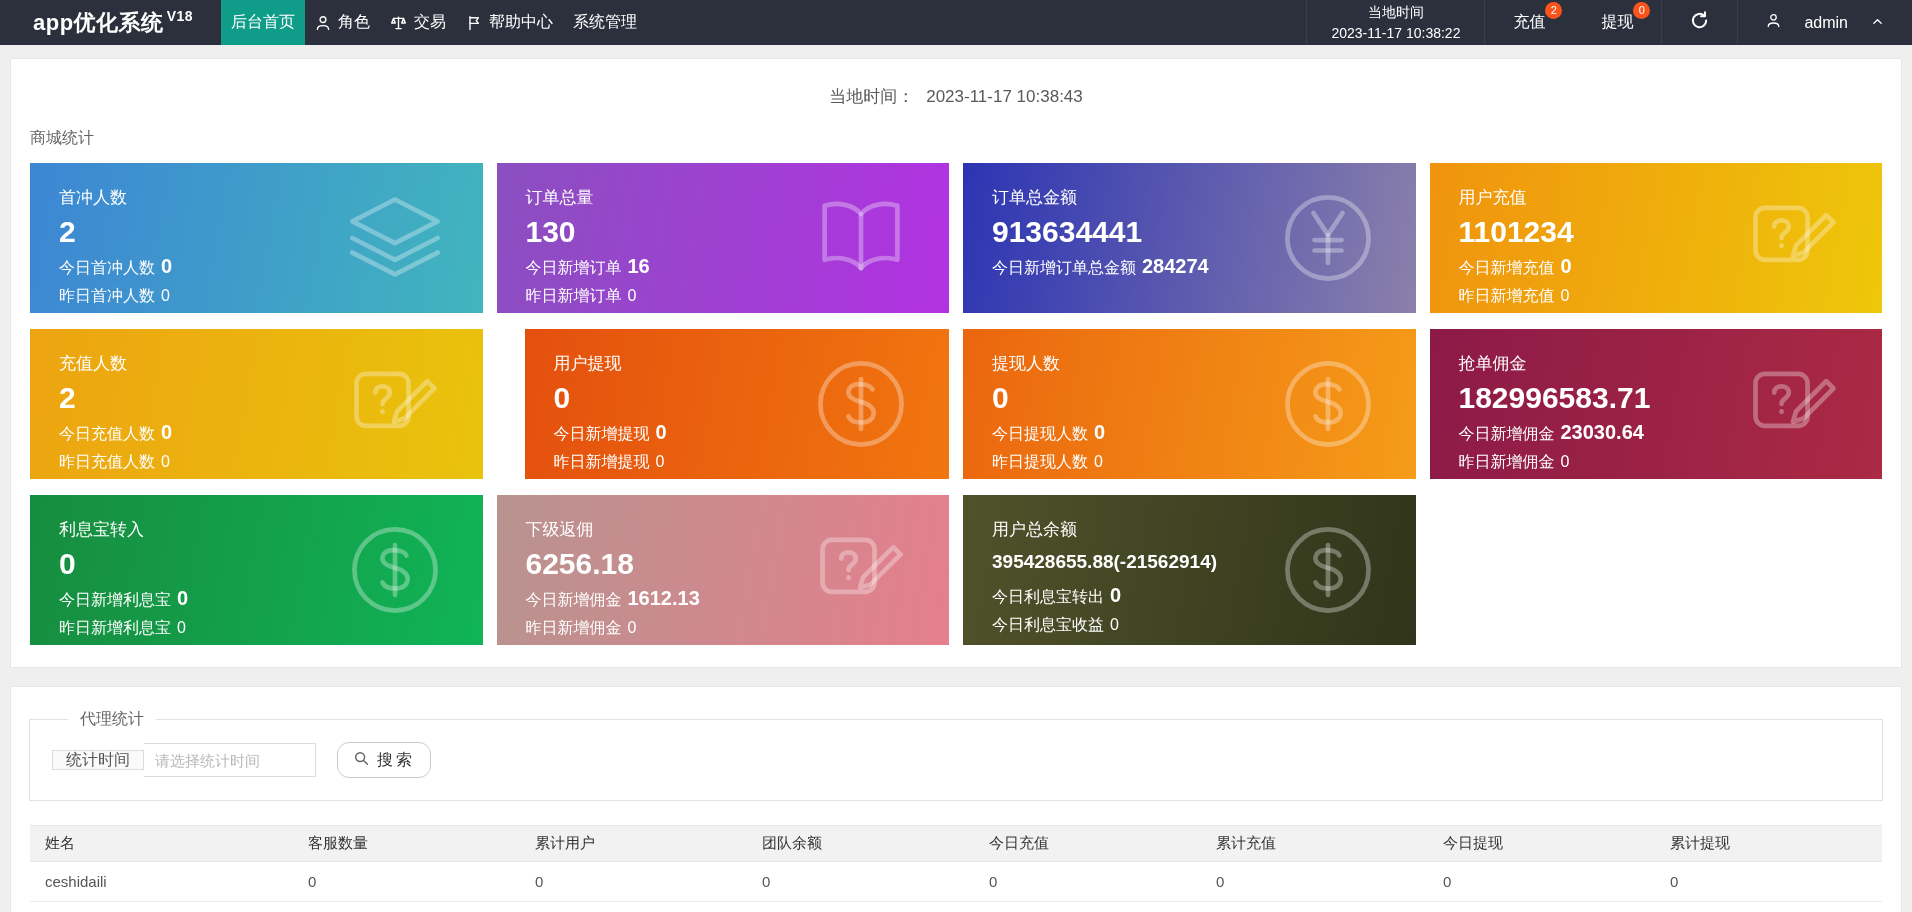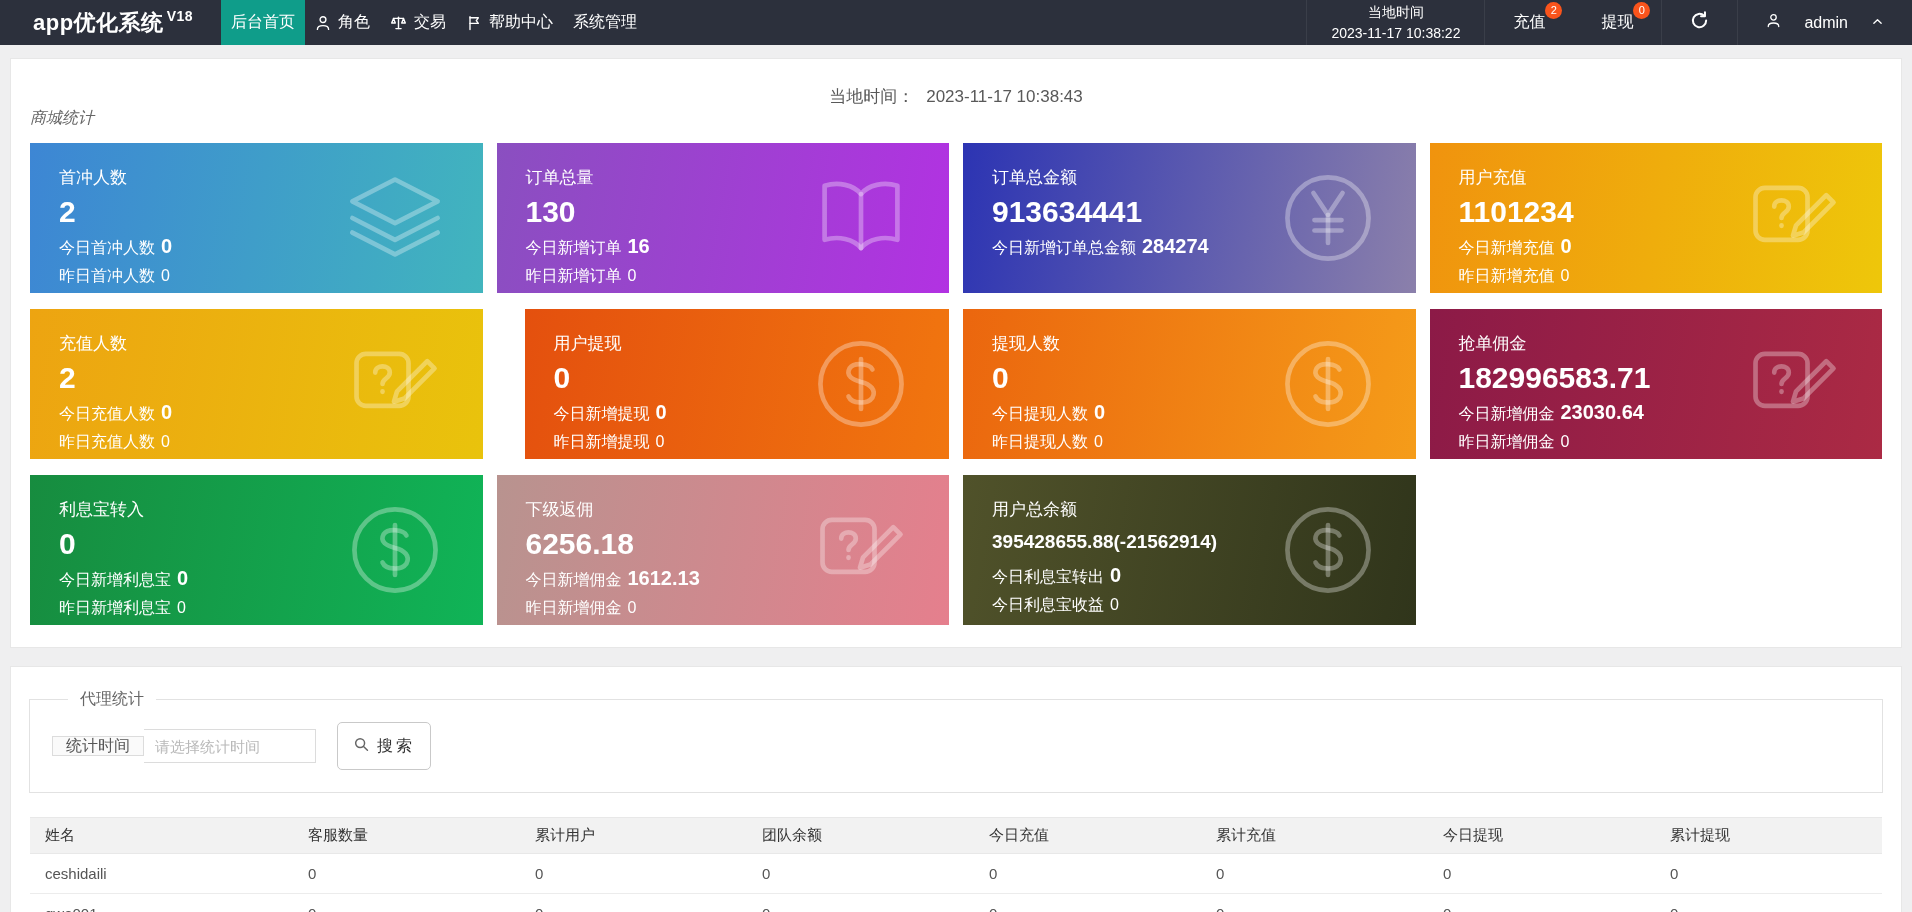--- a/index.html
+++ b/index.html
@@ -30,21 +30,21 @@
     min-width:17px;height:17px;line-height:17px;border-radius:9px;font-size:11px;text-align:center;padding:0 3px;}
   .nav-sep{border-left:1px solid rgba(255,255,255,.07);}
   .admin-box{display:flex;align-items:center;gap:23px;justify-content:center;}
   .navbar svg{stroke:#fff;fill:none;stroke-width:1.4;stroke-linecap:round;stroke-linejoin:round;}
   
   .panel{background:#fff;border:1px solid #e7e7e7;margin:0 10px;}
   .panel.stats{margin-top:13px;padding-bottom:22px;}
   .panel.agent{margin-top:18px;padding:16px 0 60px 0;}
   .main-time{text-align:center;padding-top:26px;font-size:17px;color:#595959;}
   .main-time .tv{margin-left:12px;}
-  .section-label{margin:0 0 14px 19px;font-size:16px;color:#666;font-style:italic;}
+  .section-label{margin:20px 0 14px 19px;font-size:16px;color:#666;}
   
   .cards{display:grid;grid-template-columns:repeat(4,1fr);gap:16px 14px;margin:0 19px;}
   .card{position:relative;height:150px;color:#fff;overflow:hidden;}
   .card-inner{padding:23px 0 0 29px;position:relative;z-index:1;}
   .card-title{font-size:17px;}
   .card-value{font-size:30px;font-weight:700;line-height:1.1;margin-top:6px;}
   .card-value.value-sm{font-size:19px;margin-top:11px;padding-bottom:4px;}
   .card-line{font-size:16px;margin-top:7px;}
   .card-line .v{font-weight:700;font-size:20px;margin-left:6px;}
   .card-line.sub .v{font-weight:400;font-size:16px;}
@@ -52,22 +52,22 @@
   .card-icon svg{width:100%;height:100%;stroke:currentColor;fill:none;stroke-width:4.5;stroke-linecap:round;stroke-linejoin:round;}
   
   fieldset.agent-filter{margin:6px 18px 0;border:1px solid #e2e2e2;padding:12px 0 22px 12px;}
   fieldset.agent-filter legend{margin-left:26px;padding:0 12px;font-size:16px;color:#666;}
   .search-row{display:flex;align-items:center;margin-left:10px;}
   .addon{height:20px;display:flex;align-items:center;padding:0 13px;background:#fafafa;
     border:1px solid #dcdcdc;font-size:16px;color:#555;}
   .date-input{height:34px;width:172px;border:1px solid #dcdcdc;border-left:none;padding:3px 11px;
     font-size:15px;color:#333;outline:none;font-family:inherit;}
   .date-input::placeholder{color:#b9b9b9;}
-  .search-btn{margin-left:21px;height:48px;display:flex;align-items:center;gap:7px;background:#fff;
-    border:1px solid #c9c9c9;border-radius:5px;padding:0 15px;font-size:16px;color:#333;cursor:pointer;
+  .search-btn{margin-left:21px;height:36px;display:flex;align-items:center;gap:7px;background:#fff;
+    border:1px solid #c9c9c9;border-radius:12px;padding:0 15px;font-size:16px;color:#333;cursor:pointer;
     font-family:inherit;letter-spacing:3px;}
   .search-btn svg{stroke:#666;fill:none;stroke-width:1.4;stroke-linecap:round;}
   
   table.agent-table{width:calc(100% - 38px);margin:24px 19px 0;border-collapse:collapse;table-layout:fixed;}
   table.agent-table th{background:#f2f2f2;font-weight:400;text-align:left;font-size:15px;color:#333;
     padding:8px 8px 8px 15px;border-top:1px solid #e8e8e8;border-bottom:1px solid #e8e8e8;}
   table.agent-table td{font-size:15px;color:#555;padding:11px 8px 11px 15px;border-bottom:1px solid #ececec;}
   .hidden-defs{position:absolute;width:0;height:0;overflow:hidden;}
 </style>
 </head>

